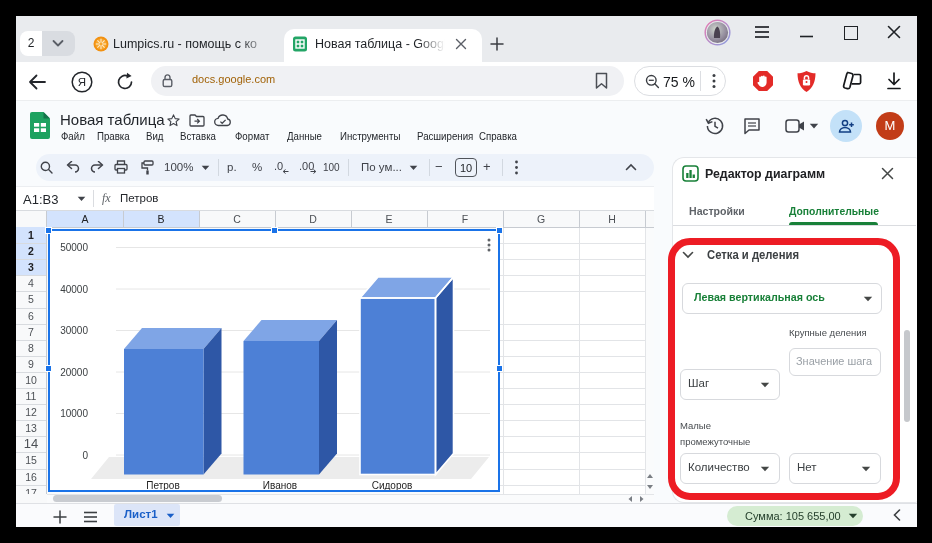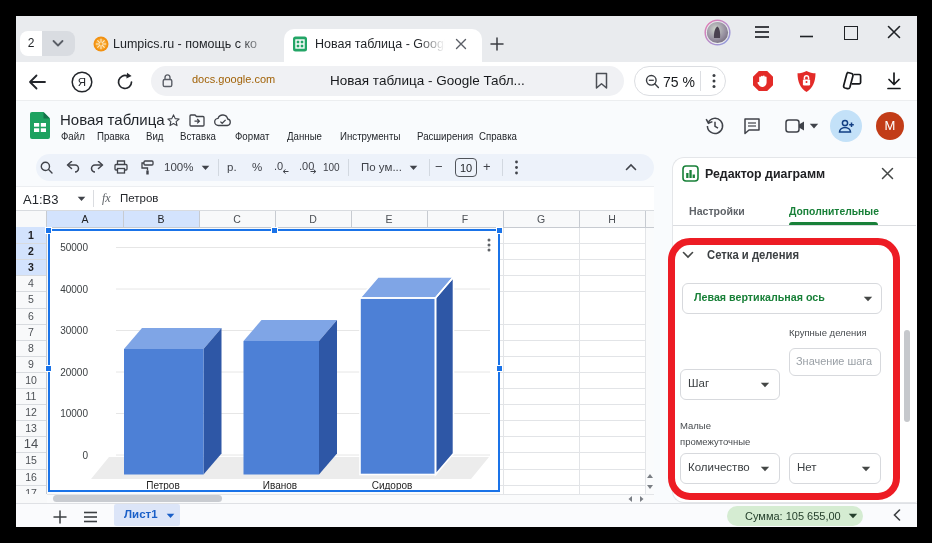--- a/index.html
+++ b/index.html
@@ -100,21 +100,20 @@
     <path d="M16.5 10 A6.5 6.5 0 1 1 12.5 4" stroke="#23262b" stroke-width="1.7" fill="none" stroke-linecap="round"></path>
     <path d="M12 0.8 L16.6 3.9 L11.4 6.6 Z" fill="#23262b"></path>
   </svg>
 
   <div class="abs" style="left:151px;top:66px;width:473px;height:30px;background:#f0f1f4;border-radius:15px;"></div>
   <svg class="abs" style="left:160px;top:73px;" width="15" height="16" viewBox="0 0 15 16">
     <rect x="3.2" y="6.5" width="8.6" height="7" rx="1.6" fill="none" stroke="#5a5e66" stroke-width="1.4"></rect>
     <path d="M5 6.5 V4.8 A2.5 2.9 0 0 1 10 4.8 V6.5" fill="none" stroke="#5a5e66" stroke-width="1.4"></path>
   </svg>
   <div class="abs txt" style="left:182px;top:73px;font-size:11px;color:#a16207;margin-left:10px;">docs.google.com</div>
-  <div class="abs txt" style="left:330px;top:73px;font-size:13.5px;color:#17191c;">Новая таблица - Google Табл...</div>
 
   <svg class="abs" style="left:594px;top:72px;" width="15" height="18" viewBox="0 0 15 18">
       <path d="M2.5 1.5 H12.5 V16 L7.5 11.8 L2.5 16 Z" fill="none" stroke="#4b4f55" stroke-width="1.5" stroke-linejoin="round"></path>
     </svg>
 
   <div class="abs" style="left:634px;top:66px;width:92px;height:30px;background:#fff;border:1px solid #dcdee2;border-radius:15px;box-sizing:border-box;"></div>
   <svg class="abs" style="left:645px;top:74px;" width="15" height="15" viewBox="0 0 15 15">
     <circle cx="6.3" cy="6.3" r="4.8" fill="none" stroke="#3b3e43" stroke-width="1.4"></circle>
     <line x1="3.8" y1="6.3" x2="8.8" y2="6.3" stroke="#3b3e43" stroke-width="1.3"></line>
     <line x1="9.8" y1="9.8" x2="13.4" y2="13.4" stroke="#3b3e43" stroke-width="1.4" stroke-linecap="round"></line>

